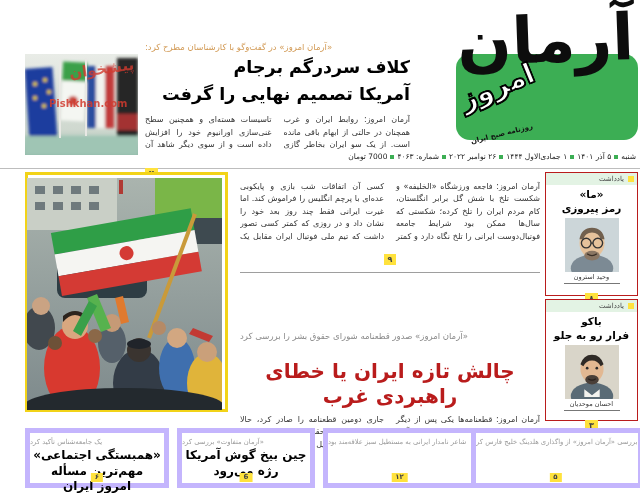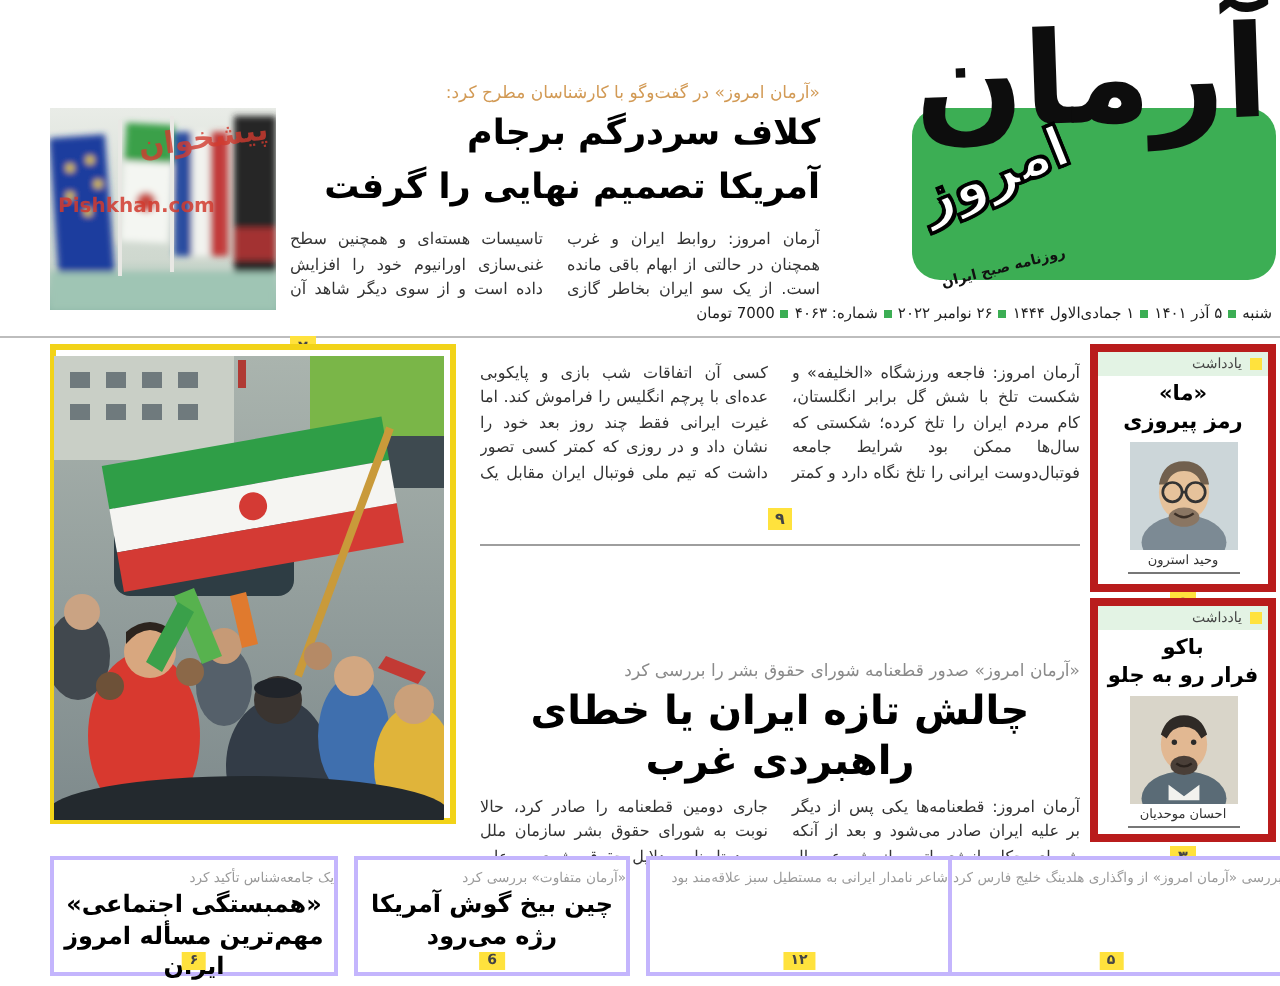--- a/index.html
+++ b/index.html
@@ -14,69 +14,69 @@
   .logo-sub{position:absolute;left:2px;top:16px;font-size:28px;font-weight:bold;color:#fff;
             transform:rotate(-22deg);-webkit-text-stroke:1.5px #000;
             text-shadow:1px 1px 0 #000,-1px -1px 0 #000,1px -1px 0 #000,-1px 1px 0 #000;}
   .logo-tagline{position:absolute;left:14px;bottom:2px;font-size:7px;color:#111;
                 transform:rotate(-14deg);font-weight:bold;}
   .dateline{position:absolute;top:152px;right:4px;font-size:7.5px;color:#222;white-space:nowrap;}
   .sq{display:inline-block;width:4px;height:4px;background:#3cae54;margin:0 3px;vertical-align:middle;}
   .masthead-rule{position:absolute;top:168px;left:0;width:640px;border-top:1px solid #bdbdbd;}
 
   
-  .kicker{font-size:8.5px;color:#8a8a8a;text-align:right;}
+  .kicker{font-size:8.5px;color:#8a8a8a;text-align:left;}
   .kicker.orange{color:#d29a55;}
   .body-cols{column-count:2;column-gap:12px;font-size:8px;line-height:1.55;
              text-align:justify;color:#333;overflow:hidden;}
   .badge{display:inline-block;background:#ffe23d;color:#444;font-size:8px;font-weight:bold;
          padding:0 4px;line-height:11px;}
 
   
   .flags-photo{position:absolute;left:25px;top:54px;width:113px;height:101px;overflow:hidden;}
   .flags-photo svg{display:block;}
-  .wm-latin{position:absolute;top:44px;left:4px;font-size:10px;font-weight:bold;color:#d23b2f;opacity:.85;}
+  .wm-latin{position:absolute;top:44px;left:24px;font-size:10px;font-weight:bold;color:#d23b2f;opacity:.85;}
   .wm-fa{position:absolute;top:6px;right:4px;font-size:15px;font-weight:bold;color:#d23b2f;
          opacity:.8;transform:rotate(-8deg);}
   .top-story{position:absolute;left:145px;top:30px;width:265px;}
   .top-story .kicker{margin-top:12px;}
   .top-story .headline{font-size:17.5px;font-weight:900;line-height:1.55;text-align:right;color:#000;margin-top:2px;}
   .top-story .body-cols{margin-top:6px;height:46px;}
   .badge-row-left{text-align:left;margin-top:1px;}
 
   
   .main-photo{position:absolute;left:25px;top:172px;width:203px;height:240px;
               border:3px solid #f2d318;background:#fff;padding:3px;box-sizing:border-box;}
   .main-photo svg{display:block;}
 
   
   .lead-story{position:absolute;left:240px;top:173px;width:300px;text-align:center;}
   .lead-story .kicker{font-size:11.5px;font-weight:bold;color:#777;}
   .lead-story .headline{font-size:39px;font-weight:900;color:#050505;line-height:1.15;margin-top:1px;}
   .lead-story .body-cols{margin-top:8px;height:66px;text-align:justify;}
   .divider{border-top:1px solid #9e9e9e;margin-top:6px;}
   .second-story{position:absolute;left:240px;top:331px;width:300px;text-align:center;}
-  .second-story .headline{font-size:20px;font-weight:900;color:#000000;line-height:1.25;margin-top:2px;}
+  .second-story .headline{font-size:20px;font-weight:900;color:#b91c1c;line-height:1.25;margin-top:18px;}
   .second-story .body-cols{margin-top:5px;height:46px;text-align:justify;}
 
   
-  .note-box{position:absolute;left:545px;width:93px;border:4px solid #b91c1c;background:#fff;box-sizing:border-box;}
+  .note-box{position:absolute;left:545px;width:93px;border:1px solid #b91c1c;background:#fff;box-sizing:border-box;}
   .note-box.n1{top:172px;height:124px;}
   .note-box.n2{top:299px;height:122px;}
   .note-header{position:relative;height:12px;background:#e3f3e4;font-size:7px;line-height:12px;
                color:#444;text-align:right;padding-right:13px;}
   .note-bullet{position:absolute;right:3px;top:3px;width:6px;height:6px;background:#ffe23d;}
   .note-title{font-size:10.5px;font-weight:900;text-align:center;line-height:1.3;margin-top:3px;color:#000;}
   .note-photo{width:54px;height:54px;margin:3px auto 0;display:block;}
   .note-author{font-size:6.5px;text-align:center;color:#333;margin-top:1px;}
   .note-hr{width:56px;margin:2px auto;border-top:1px solid #777;}
   .note-badge-row{text-align:center;}
 
   
-  .bottom-box{position:absolute;top:428px;height:60px;border:2px solid #c4b5fd;background:#fff;
+  .bottom-box{position:absolute;top:428px;height:60px;border:5px solid #c4b5fd;background:#fff;
               text-align:center;padding-top:5px;box-sizing:border-box;}
   .bottom-box .kicker{font-size:6.8px;color:#9a9a9a;}
   .bottom-box .headline{font-size:12px;font-weight:900;line-height:1.3;color:#000;margin:2px 3px 0;}
   .bottom-box .badge{position:absolute;bottom:1px;left:50%;transform:translateX(-50%);
                      font-size:7px;line-height:9px;}
   .bb-d{left:468px;width:175px;}
   .bb-c{left:323px;width:153px;}
   .bb-b{left:177px;width:138px;}
   .bb-a{left:25px;width:144px;}
 </style>

